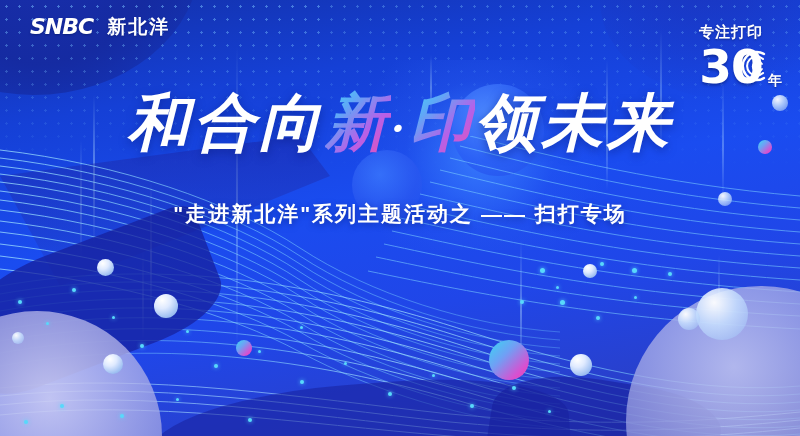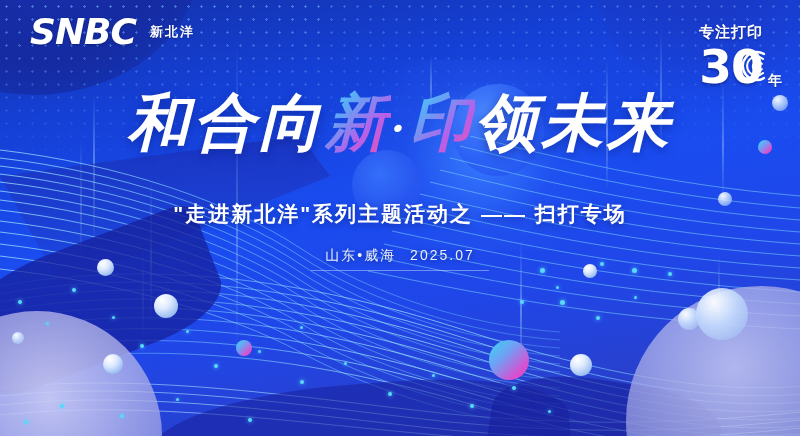--- a/index.html
+++ b/index.html
@@ -80,26 +80,26 @@
   .sph-pink{background:linear-gradient(135deg,#39d6f2 0%,#6fa0f5 38%,#d94fd0 78%,#e94aa8 100%);}
   .sph-soft{background:radial-gradient(circle at 35% 28%,rgba(255,255,255,.95) 0%,rgba(200,225,255,.8) 45%,rgba(140,175,240,.55) 100%);}
 
   
   .spark{position:absolute;border-radius:50%;background:#58d8fb;box-shadow:0 0 4px rgba(90,220,255,.9);}
 
   
   .logo{position:absolute;left:30px;top:14px;display:flex;align-items:center;gap:14px;}
   .logo-mark{
     font-family:"DejaVu Sans","Liberation Sans",sans-serif;
-    font-style:italic;font-weight:bold;font-size:36px;letter-spacing:-1px;
+    font-style:italic;font-weight:bold;font-size:22px;letter-spacing:-1px;
     color:#ffffff;line-height:1;
     text-shadow:0 1px 2px rgba(0,20,90,.5);
   }
   .logo-cn{
-    color:#fff;font-size:13px;font-weight:bold;letter-spacing:2px;
+    color:#fff;font-size:19px;font-weight:bold;letter-spacing:2px;
     text-shadow:0 1px 2px rgba(0,20,90,.45);
   }
 
   
   .badge{position:absolute;right:14px;top:24px;width:110px;text-align:center;color:#fff;}
   .badge-top{font-size:15px;font-weight:bold;letter-spacing:1px;line-height:1.1;
     text-shadow:0 1px 2px rgba(0,20,90,.5);}
   .badge-num{position:relative;height:50px;margin-top:1px;}
   .badge-30{
     font-family:"DejaVu Sans","Liberation Sans",sans-serif;
@@ -314,19 +314,14 @@
   </div>
 
   <div class="title-wrap">
     <div class="title">
       <span class="w">和合向</span><span class="g">新</span><span class="dot">·</span><span class="g">印</span><span class="w">领未来</span>
     </div>
   </div>
 
   <div class="subtitle">"走进新北洋"系列主题活动之 —— 扫打专场</div>
 
-  <div class="dateline-wrap">
-    <div class="dateline">
-      <span>山东•威海</span><span class="sep">&nbsp;</span><span>2025.07</span>
-    </div>
-  </div>
 
 </div>
 
 </body></html>

